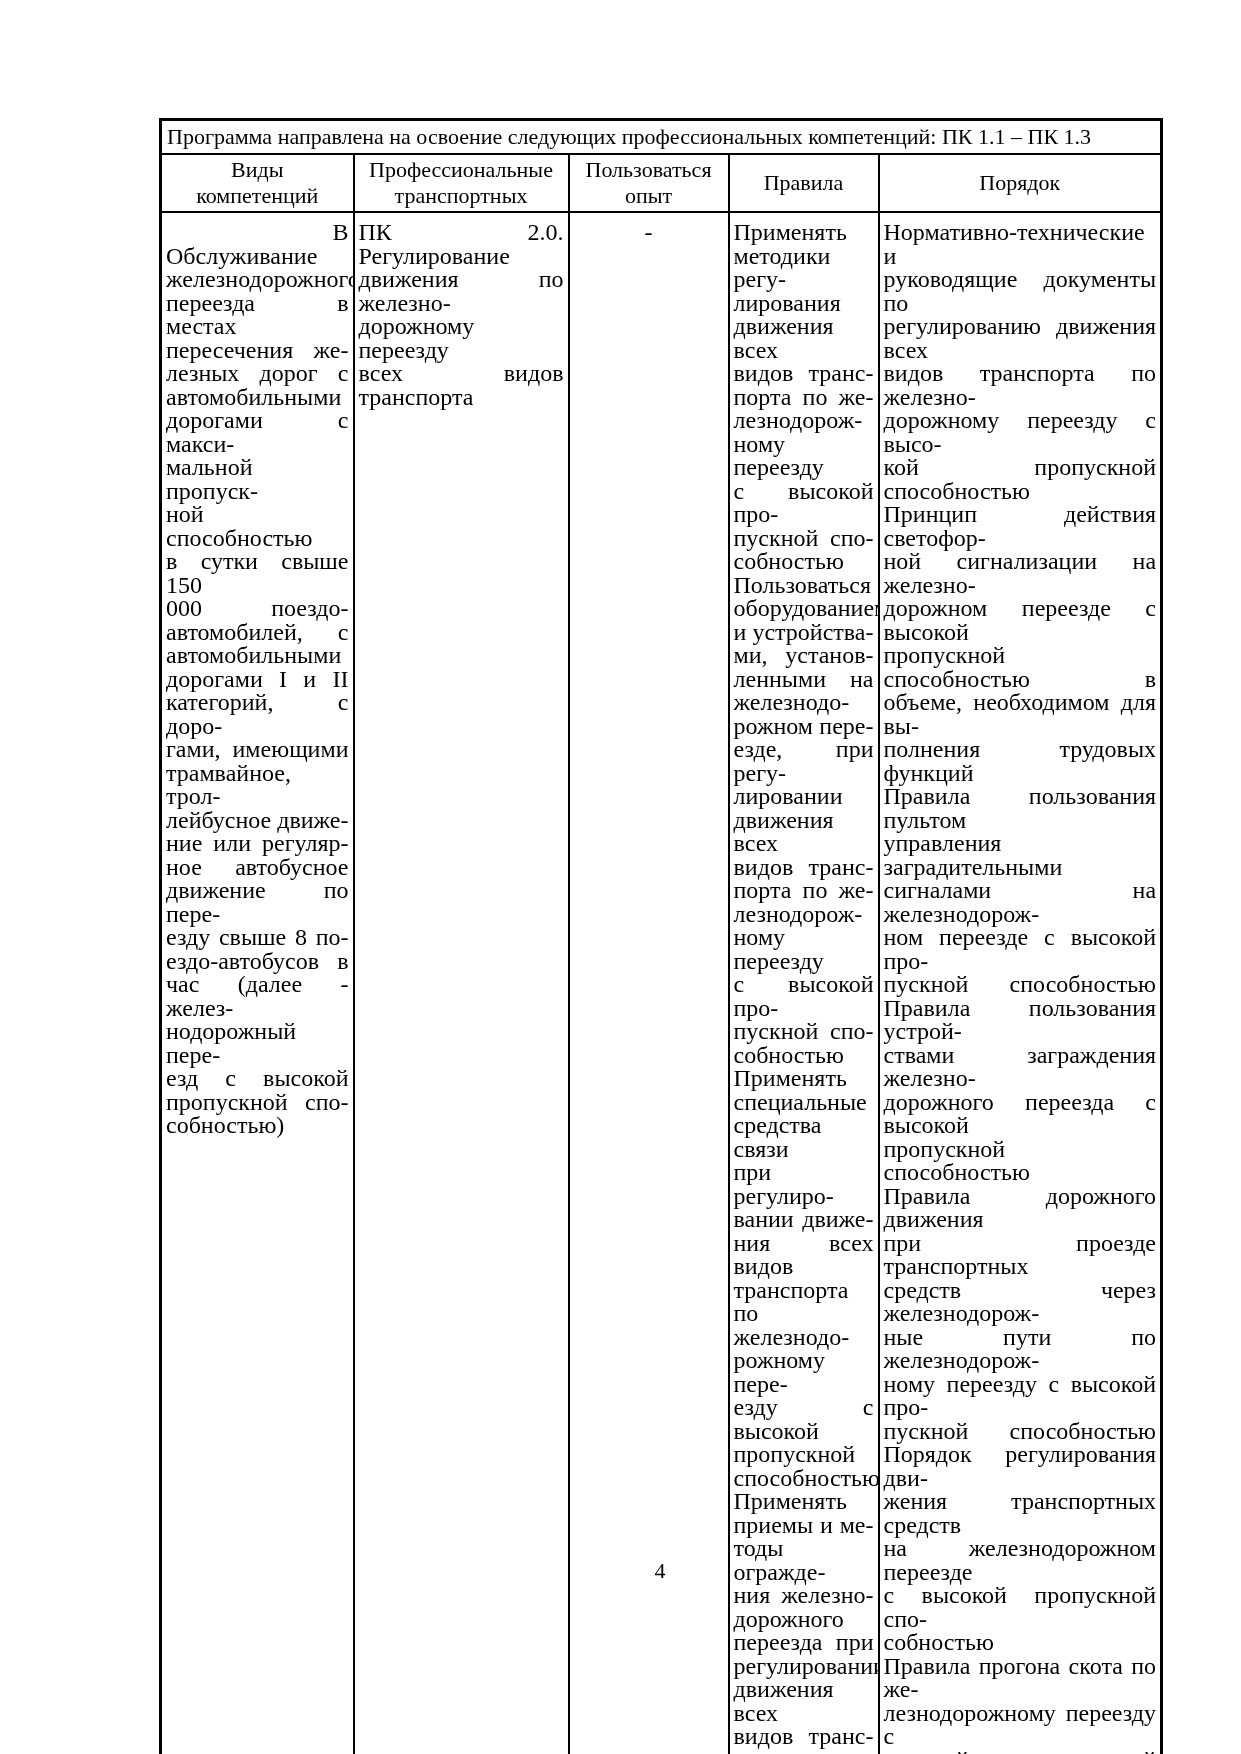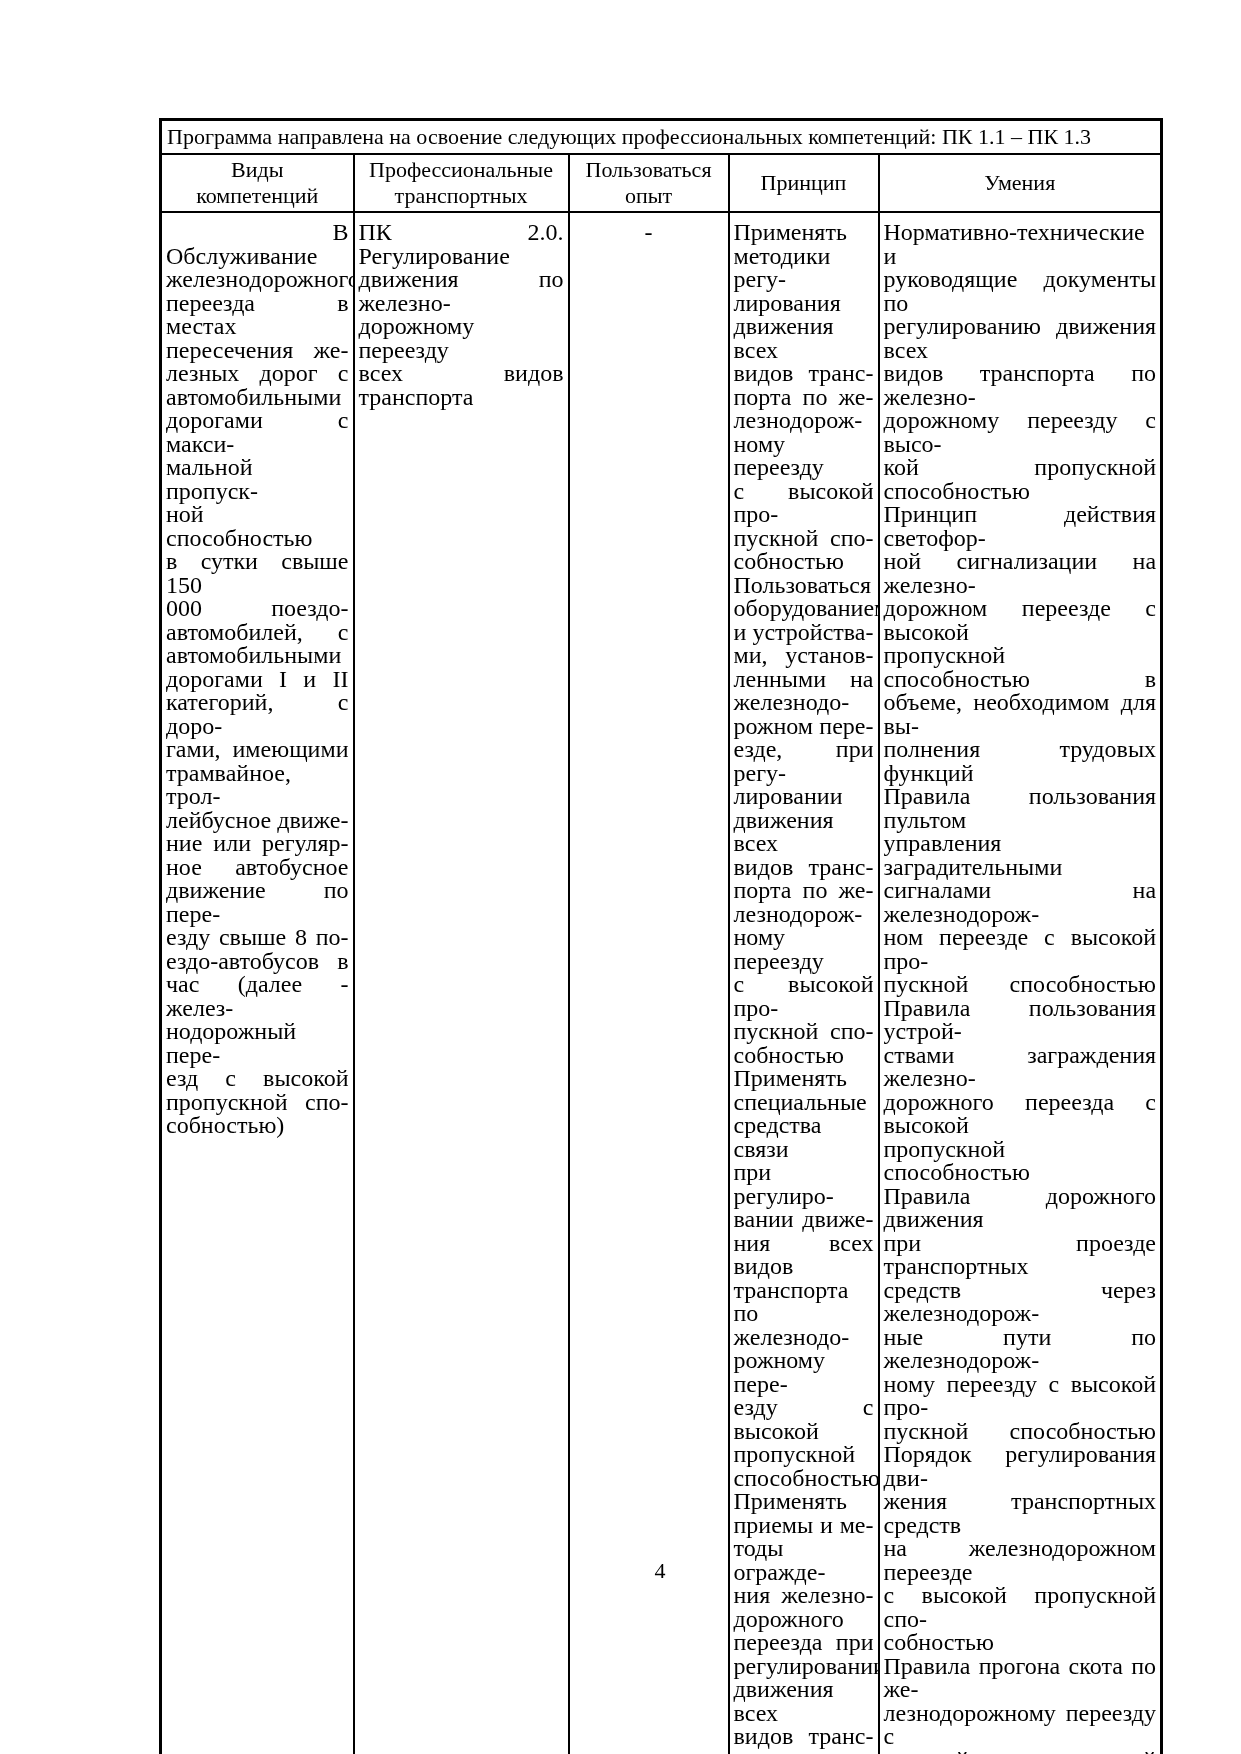--- a/index.html
+++ b/index.html
@@ -86,22 +86,22 @@
       <tr class="caption-row">
         <td colspan="5">Программа направлена на освоение следующих профессиональных компетенций: ПК 1.1 – ПК 1.3</td>
       </tr>
       <tr class="header-row">
         <th>Виды
 компетенций</th>
         <th>Профессиональные
 транспортных</th>
         <th>Пользоваться
 опыт</th>
-        <th>Принцип</th>
-        <th>Умения</th>
+        <th>Правила</th>
+        <th>Порядок</th>
       </tr>
       <tr class="body-row">
         <td class="cell-activity">&nbsp;&nbsp;В Обслуживание
 железнодорожного
 переезда в местах
 пересечения же-
 лезных дорог с
 автомобильными
 дорогами с макси-
 мальной пропуск-

